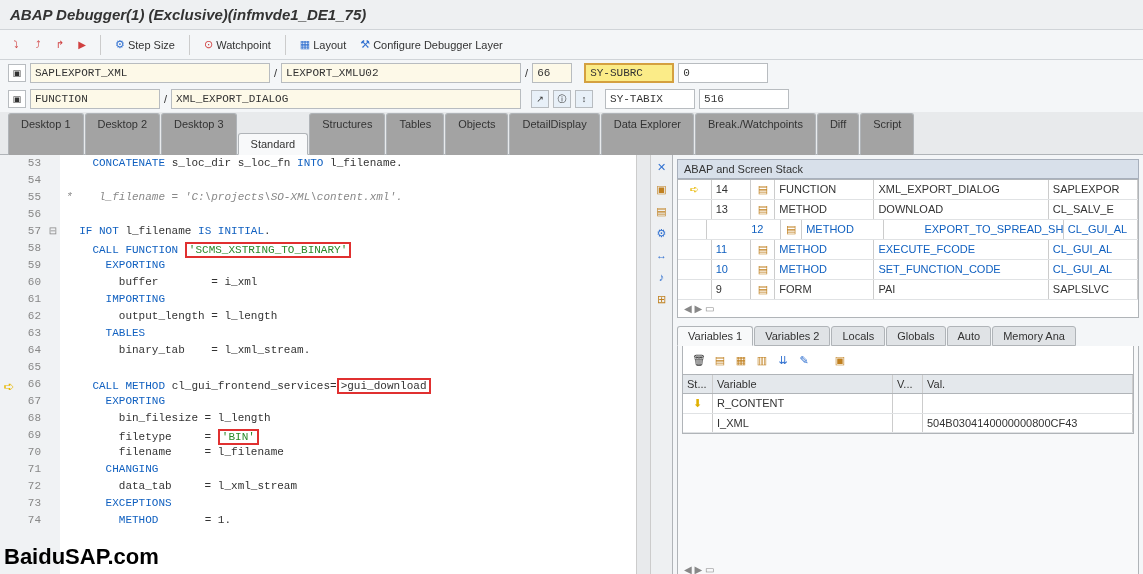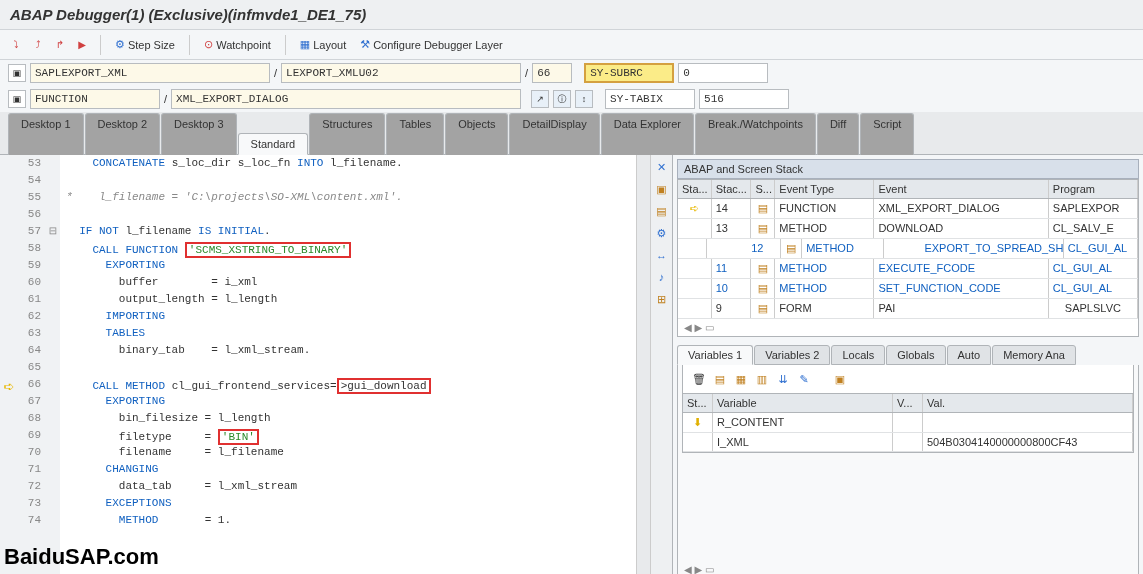--- a/index.html
+++ b/index.html
@@ -197,22 +197,22 @@
       </div>
     <div class="code-body" id="code-body">
         <div class="code-line">    <span class="kw">CONCATENATE</span> s_loc_dir s_loc_fn <span class="kw">INTO</span> l_filename.</div>
         <div class="code-line"></div>
         <div class="code-line"><span class="cmt">*    l_filename = 'C:\projects\SO-XML\content.xml'.</span></div>
         <div class="code-line"></div>
         <div class="code-line">  <span class="kw">IF NOT</span> l_filename <span class="kw">IS INITIAL</span>.</div>
         <div class="code-line">    <span class="kw">CALL FUNCTION</span> <span class="redbox"><span class="str">'SCMS_XSTRING_TO_BINARY'</span></span></div>
         <div class="code-line">      <span class="kw">EXPORTING</span></div>
         <div class="code-line">        buffer        = i_xml</div>
+        <div class="code-line">      <span class="kw">IMPORTING</span></div>
         <div class="code-line">        output_length = l_length</div>
-        <div class="code-line">      <span class="kw">IMPORTING</span></div>
         <div class="code-line">      <span class="kw">TABLES</span></div>
         <div class="code-line">        binary_tab    = l_xml_stream.</div>
         <div class="code-line"></div>
         <div class="code-line">    <span class="kw">CALL METHOD</span> cl_gui_frontend_services=<span class="redbox">&gt;gui_download</span></div>
         <div class="code-line">      <span class="kw">EXPORTING</span></div>
         <div class="code-line">        bin_filesize = l_length</div>
         <div class="code-line">        filetype     = <span class="redbox"><span class="str">'BIN'</span></span></div>
         <div class="code-line">        filename     = l_filename</div>
         <div class="code-line">      <span class="kw">CHANGING</span></div>
         <div class="code-line">        data_tab     = l_xml_stream</div>
@@ -227,28 +227,20 @@
       <div style="color:#3070d0">⚙</div>
       <div style="color:#3070d0">↔</div>
       <div style="color:#3070d0">♪</div>
       <div style="color:#c08020">⊞</div>
     </div>
   </div>
 
   <div class="right-panel">
     <div class="panel-header">ABAP and Screen Stack</div>
     <div class="grid">
-      <div class="grid-header" id="stack-header">
-          <div style="width: 34px;">Sta...</div>
-          <div style="width: 40px;">Stac...</div>
-          <div style="width: 24px;">S...</div>
-          <div style="width: 100px;">Event Type</div>
-          <div style="width: 176px;">Event</div>
-          <div style="width: 90px;">Program</div>
-        </div>
       <div id="stack-rows">
           <div class="grid-row">
             <div class="icon-cell" style="width: 34px;">
               <span style="color:#e8b800">➪</span>
             </div>
             <div style="width: 40px;">14</div>
             <div class="icon-cell" style="width: 24px;">
               <span style="color:#c08020">▤</span>
             </div>
             <div style="width: 100px;">FUNCTION</div>
@@ -296,21 +288,21 @@
             <div style="width: 90px;">CL_GUI_AL</div>
           </div>
           <div class="grid-row">
             <div class="icon-cell" style="width: 34px;"></div>
             <div style="width: 40px;">9</div>
             <div class="icon-cell" style="width: 24px;">
               <span style="color:#c08020">▤</span>
             </div>
             <div style="width: 100px;">FORM</div>
             <div style="width: 176px;">PAI</div>
-            <div style="width: 90px; text-align: center;">SAPLSLVC</div>
+            <div style="width: 90px;">SAPLSLVC</div>
           </div>
         </div>
       <div class="hscroll">◀ ▶ ▭</div>
     </div>
 
     <div class="var-tabs" id="var-tabs">
         <div class="var-tab active">Variables 1</div>
         <div class="var-tab">Variables 2</div>
         <div class="var-tab">Locals</div>
         <div class="var-tab">Globals</div>

